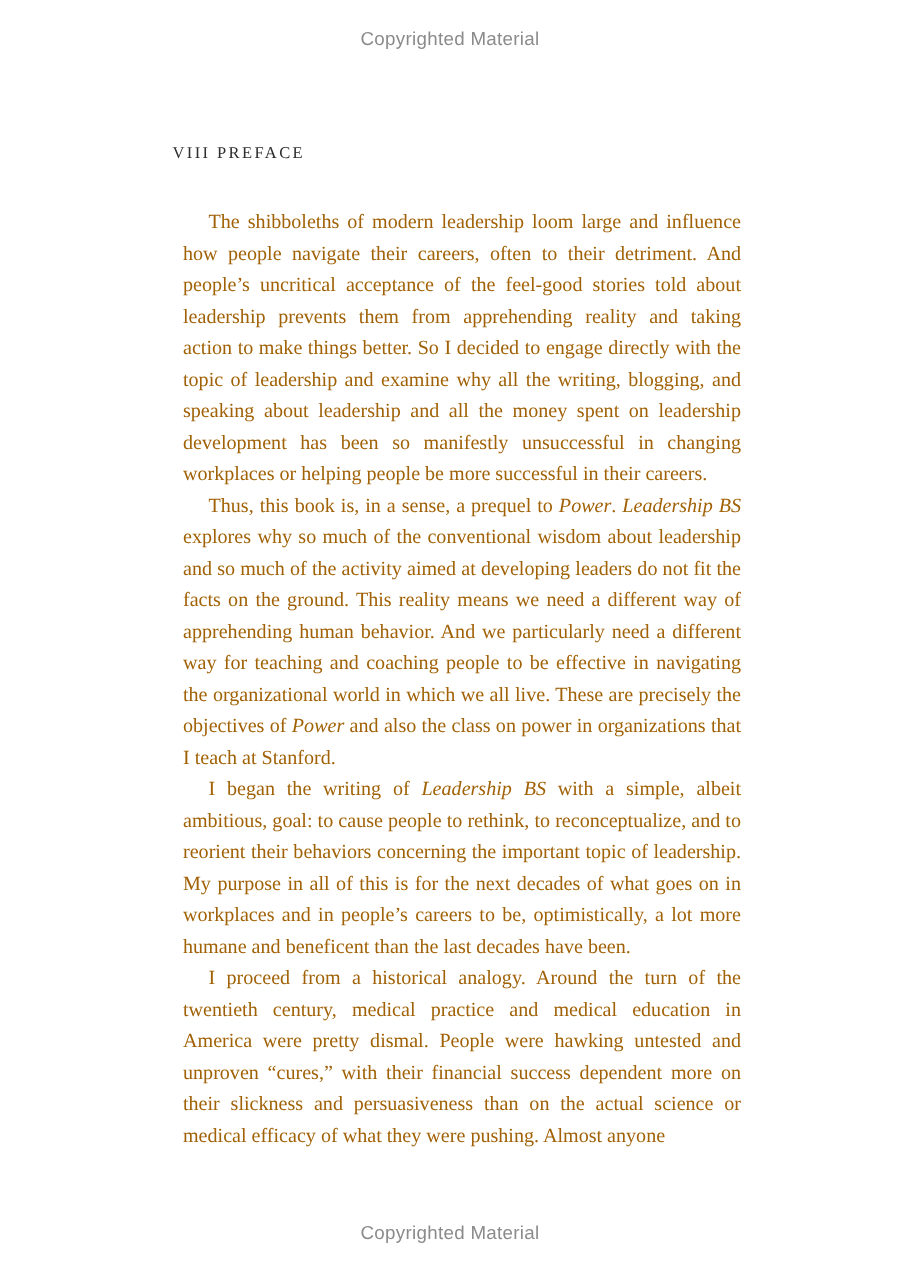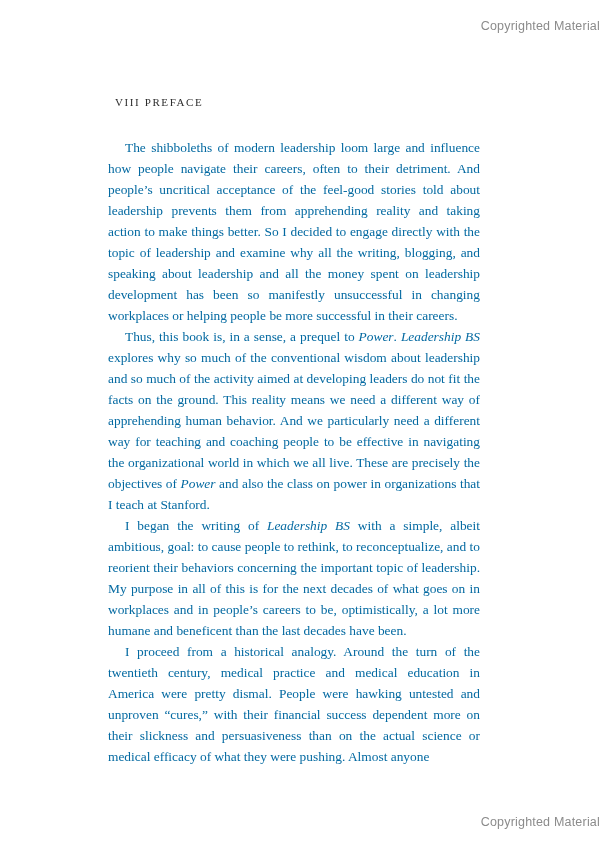--- a/index.html
+++ b/index.html
@@ -12,45 +12,45 @@
     width: 600px;
     height: 848px;
     background: #ffffff;
     overflow: hidden;
     font-family: "Liberation Serif", serif;
   }
   .copyright-notice {
     position: absolute;
     left: 0;
     right: 0;
-    text-align: right;
+    text-align: center;
     font-family: "Liberation Sans", sans-serif;
     font-size: 12.5px;
     color: #8b8b8b;
     letter-spacing: 0.2px;
   }
   .copyright-notice.top { top: 19px; }
   .copyright-notice.bottom { top: 815px; }
   .running-header {
     position: absolute;
     top: 96px;
     left: 115px;
     font-family: "Liberation Serif", serif;
     font-size: 11px;
     letter-spacing: 1.6px;
     color: #2e2e2e;
   }
   .body-text {
     position: absolute;
     top: 137px;
-    left: 108px;
+    left: 122px;
     width: 372px;
     font-size: 13.4px;
     line-height: 21px;
-    color: #0369a1;
+    color: #a16207;
     text-align: justify;
   }
   .body-text p {
     margin: 0;
     padding: 0;
     text-indent: 17px;
   }
   .body-text em {
     font-style: italic;
   }

